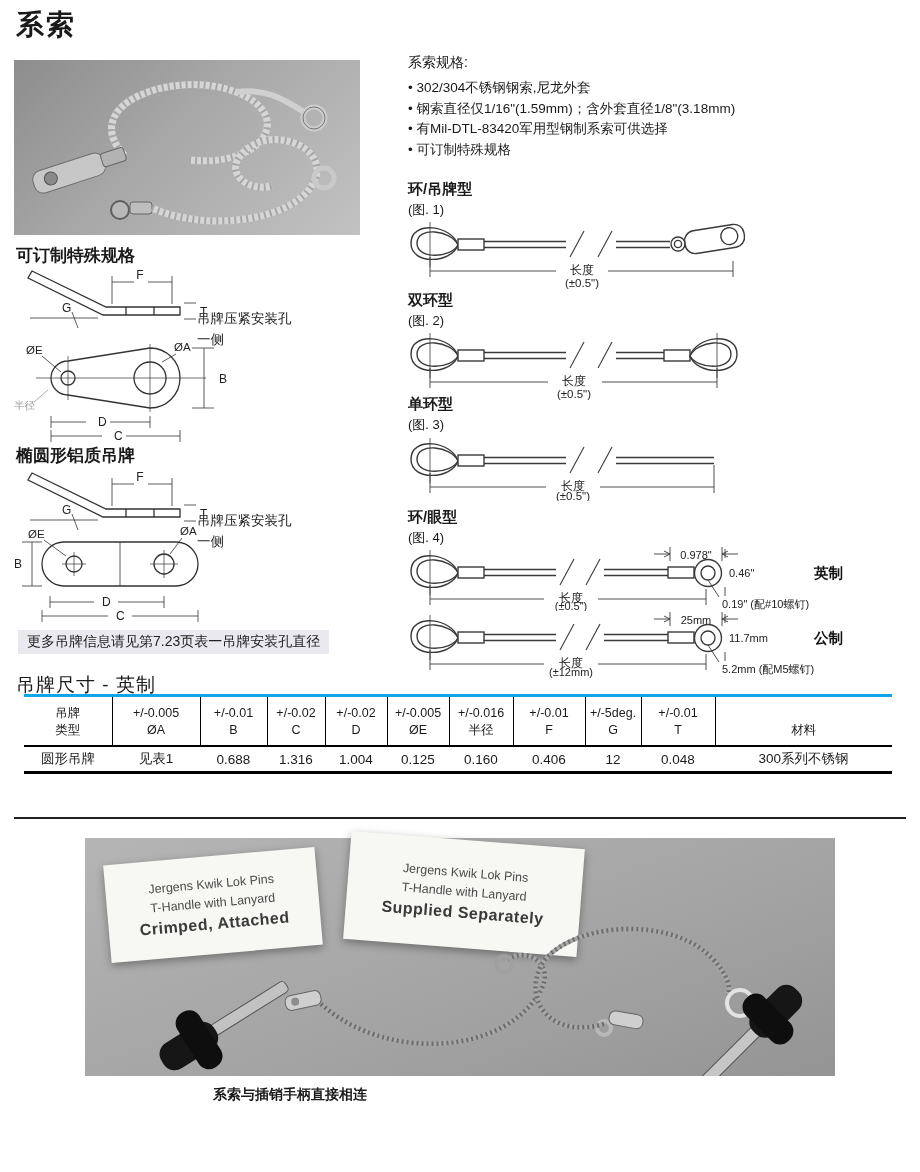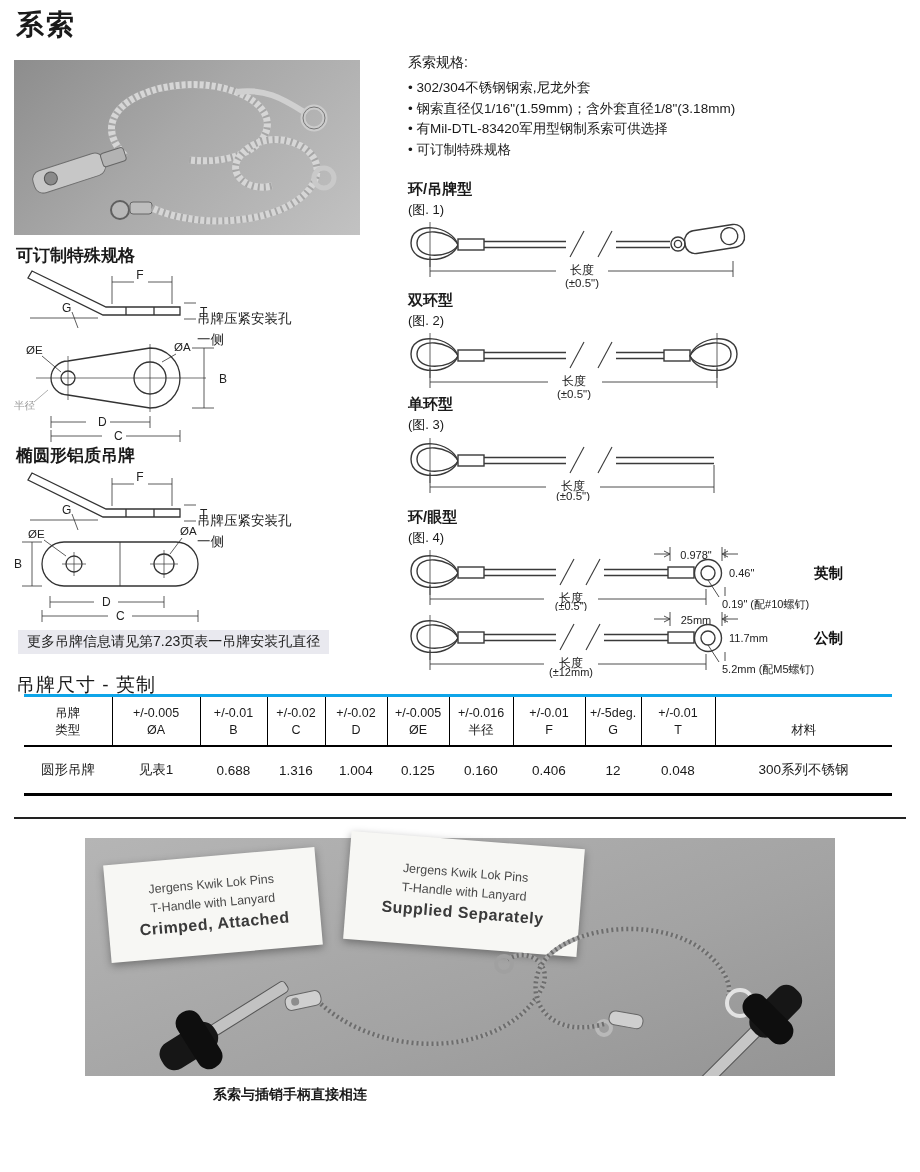--- a/index.html
+++ b/index.html
@@ -17,21 +17,21 @@
   .specs-list li{font-size:13.5px;line-height:20.5px;}
   .specs-list li::before{content:"•  ";}
   svg text{font-family:"Liberation Sans","DejaVu Sans",sans-serif;}
   .note-bar{left:18px;top:630px;background:#e9e9ef;padding:3px 9px;font-size:14px;color:#222;}
   .tbl-title{left:16px;top:672px;font-size:19px;font-weight:normal;letter-spacing:1px;}
   table.dims{left:24px;top:694px;position:absolute;border-collapse:collapse;table-layout:fixed;
              width:868px;border-top:3px solid #0ea5e9;border-bottom:3px solid #000;}
   table.dims th{border-bottom:2px solid #000;border-right:1px solid #000;
                 font-weight:normal;font-size:12.5px;padding:8px 2px 6px 2px;vertical-align:bottom;}
   table.dims th:last-child{border-right:none;}
-  table.dims td{font-size:13.5px;text-align:center;padding:13px 2px;height:20px;}
+  table.dims td{font-size:13.5px;text-align:center;padding:2px 2px;height:20px;}
   table.dims tr.alt{background:#dbe3f0;}
   .thl1{display:block;line-height:17px;}
   .thl2{display:block;line-height:17px;}
   .sep-line{left:14px;top:817px;width:892px;height:2px;background:#222;}
   .photo-bottom{left:85px;top:838px;width:750px;height:238px;
                 background:linear-gradient(160deg,#b5b5b5 0%,#a3a3a3 60%,#949494 100%);}
   .card{position:absolute;background:#f7f7f4;box-shadow:0 3px 8px rgba(0,0,0,.35);
         display:flex;flex-direction:column;justify-content:center;align-items:center;gap:5px;}
   .card .l{color:#4a4a4a;font-size:12.5px;}
   .card .l3{color:#3a3a3a;font-size:16px;font-weight:bold;letter-spacing:.5px;}

